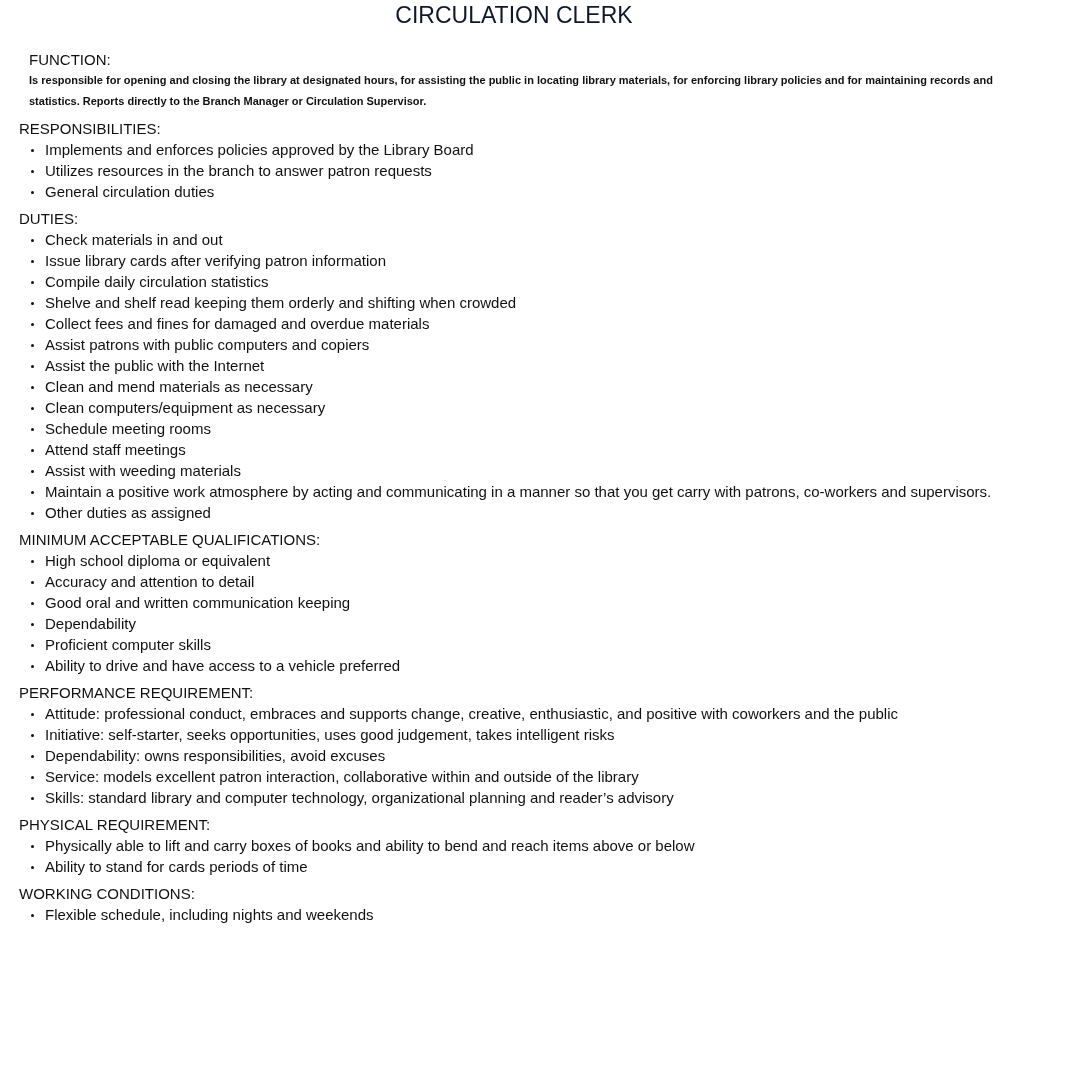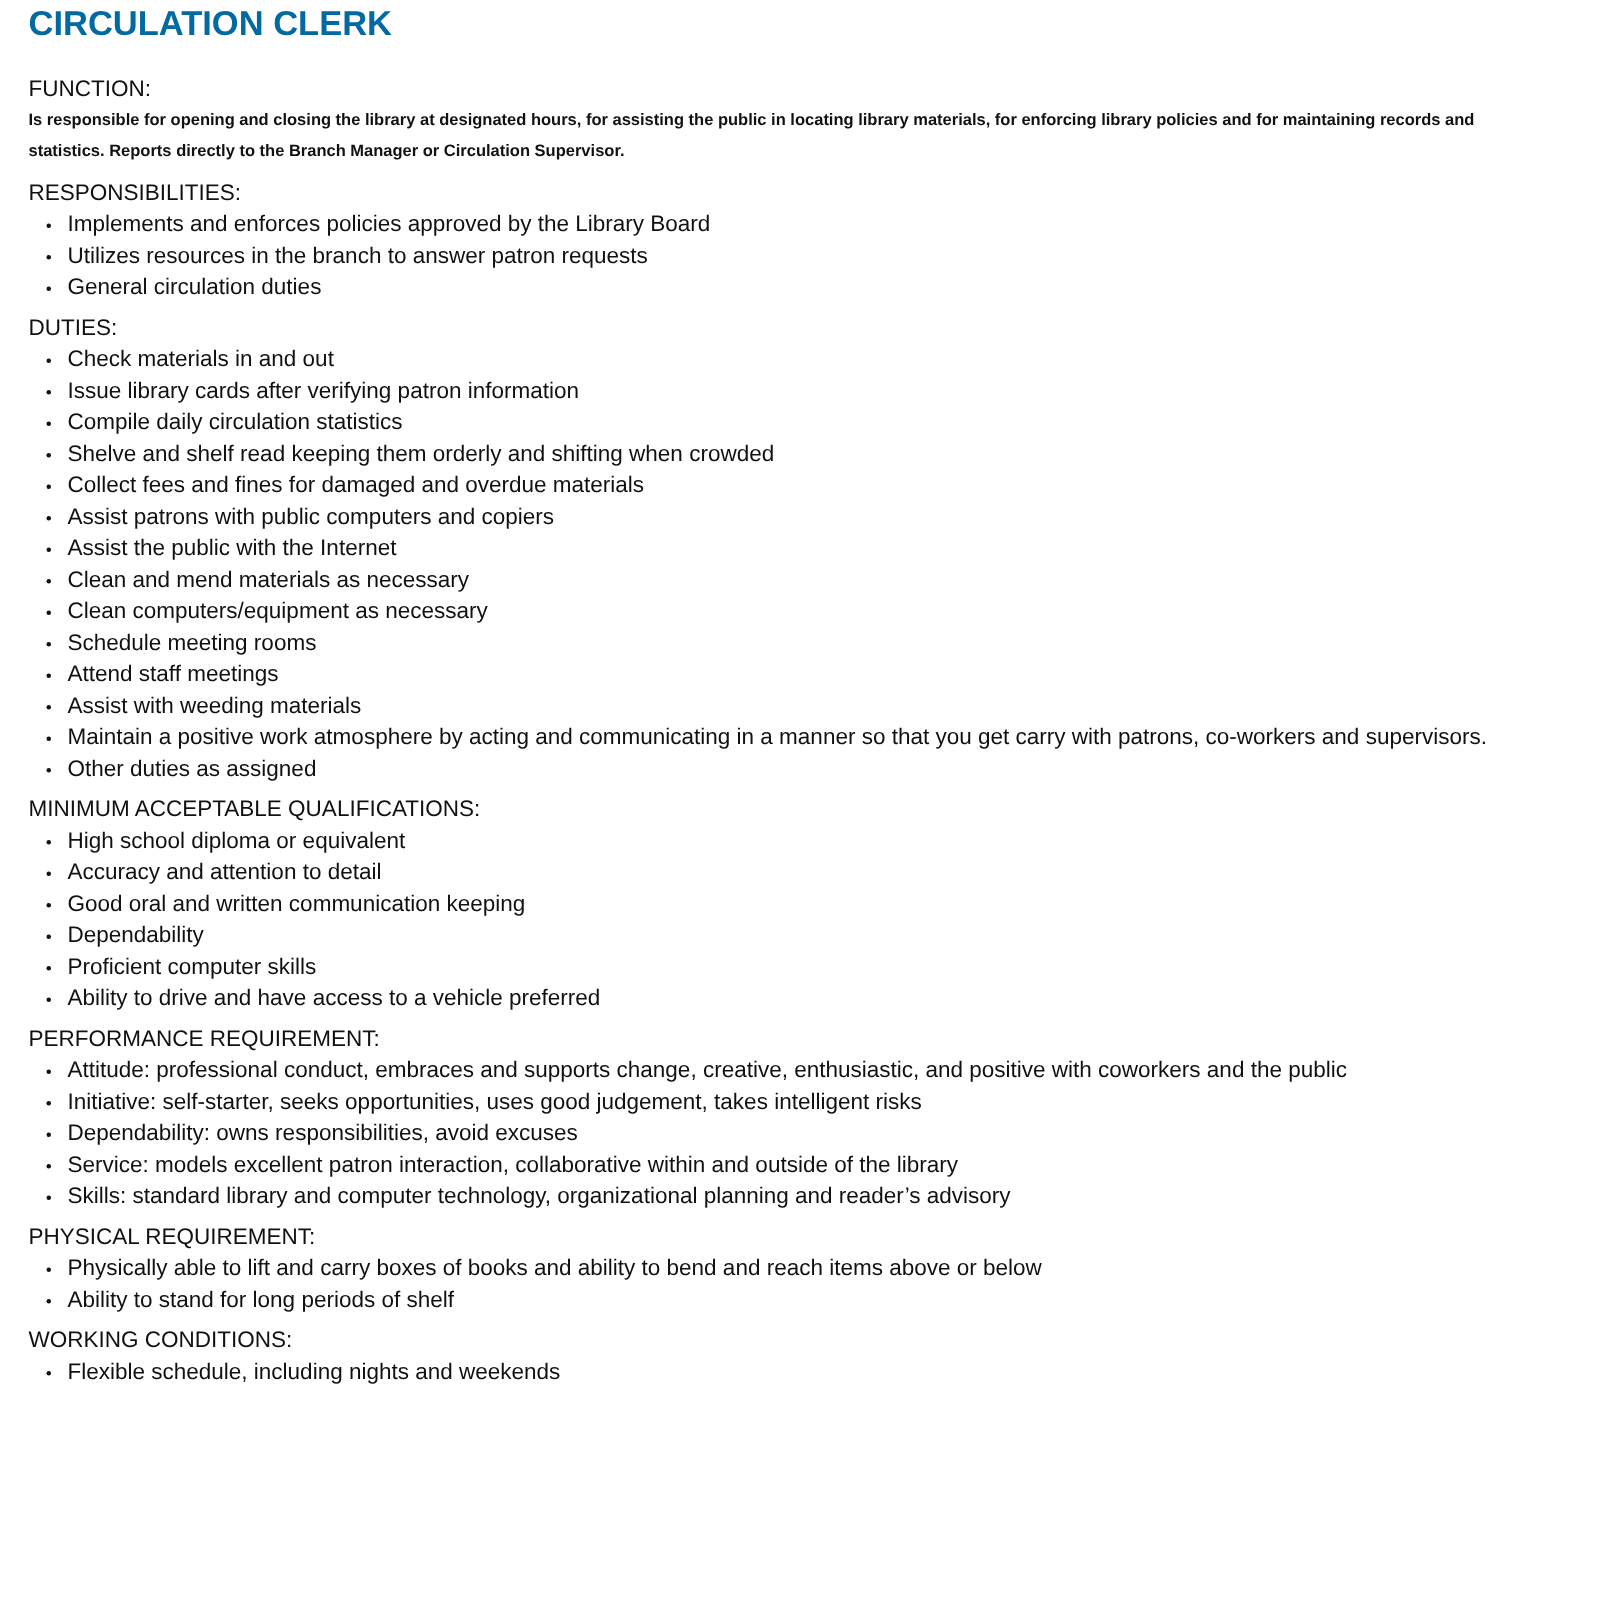--- a/index.html
+++ b/index.html
@@ -18,28 +18,30 @@
       position: relative;
       padding-left: 19px;
       padding-top: 0;
       width: 990px;
     }
     .title {
       font-size: 23px;
       line-height: 28px;
       margin: 0;
       padding-top: 1px;
-      font-weight: bold;
-      color: #0369a1;
+      font-weight: normal;
+      color: #0f172a;
+      text-align: center;
     }
     .section {
       margin-top: 6px;
     }
     .section.first {
       margin-top: 20px;
+      margin-left: 10px;
     }
     .section-heading {
       font-size: 15px;
       line-height: 21px;
       margin: 0;
       font-weight: normal;
     }
     .paragraph {
       font-size: 11px;
       line-height: 21px;
@@ -129,21 +131,21 @@
       <li>Dependability: owns responsibilities, avoid excuses</li>
       <li>Service: models excellent patron interaction, collaborative within and outside of the library</li>
       <li>Skills: standard library and computer technology, organizational planning and reader’s advisory</li>
     </ul>
   </div>
 
   <div class="section">
     <p class="section-heading">PHYSICAL REQUIREMENT:</p>
     <ul class="bullets">
       <li>Physically able to lift and carry boxes of books and ability to bend and reach items above or below</li>
-      <li>Ability to stand for long periods of shelf</li>
+      <li>Ability to stand for cards periods of time</li>
     </ul>
   </div>
 
   <div class="section">
     <p class="section-heading">WORKING CONDITIONS:</p>
     <ul class="bullets">
       <li>Flexible schedule, including nights and weekends</li>
     </ul>
   </div>
 

